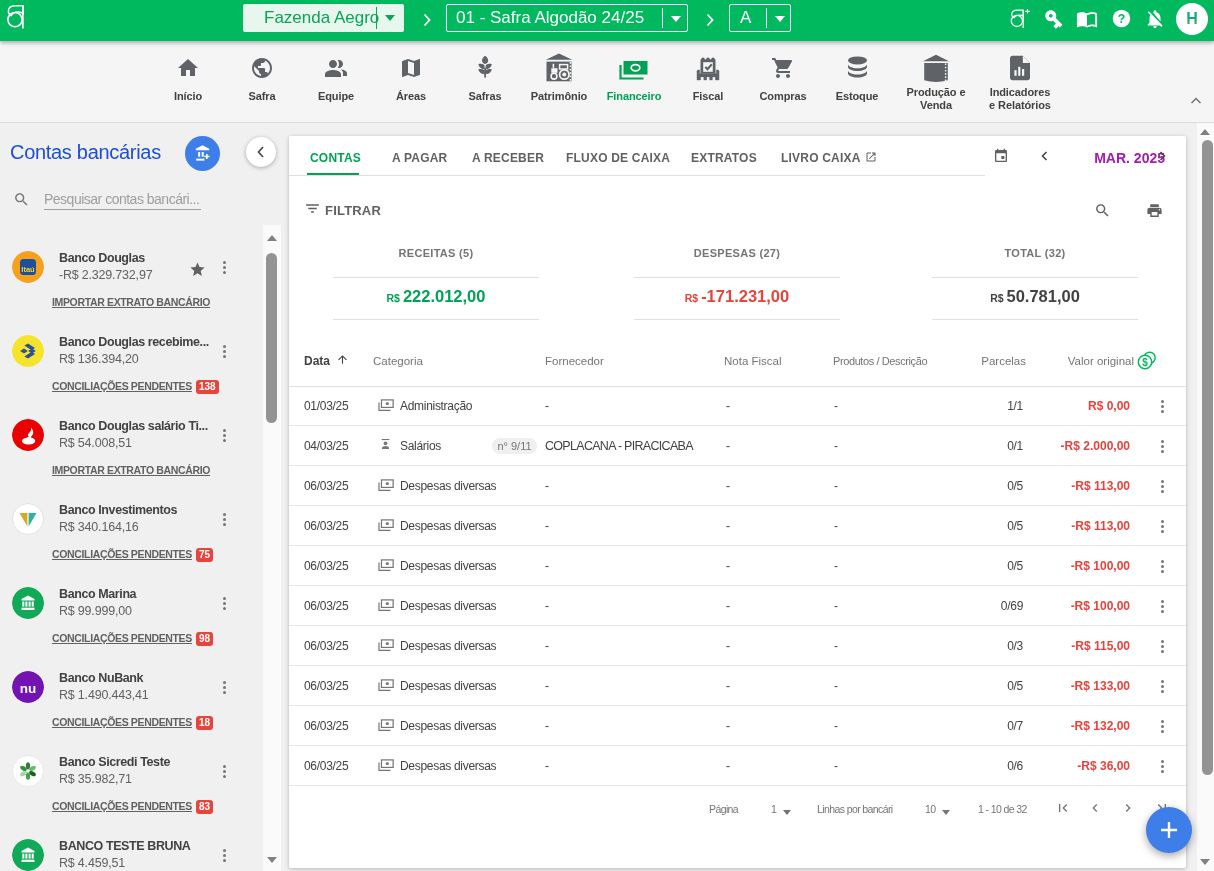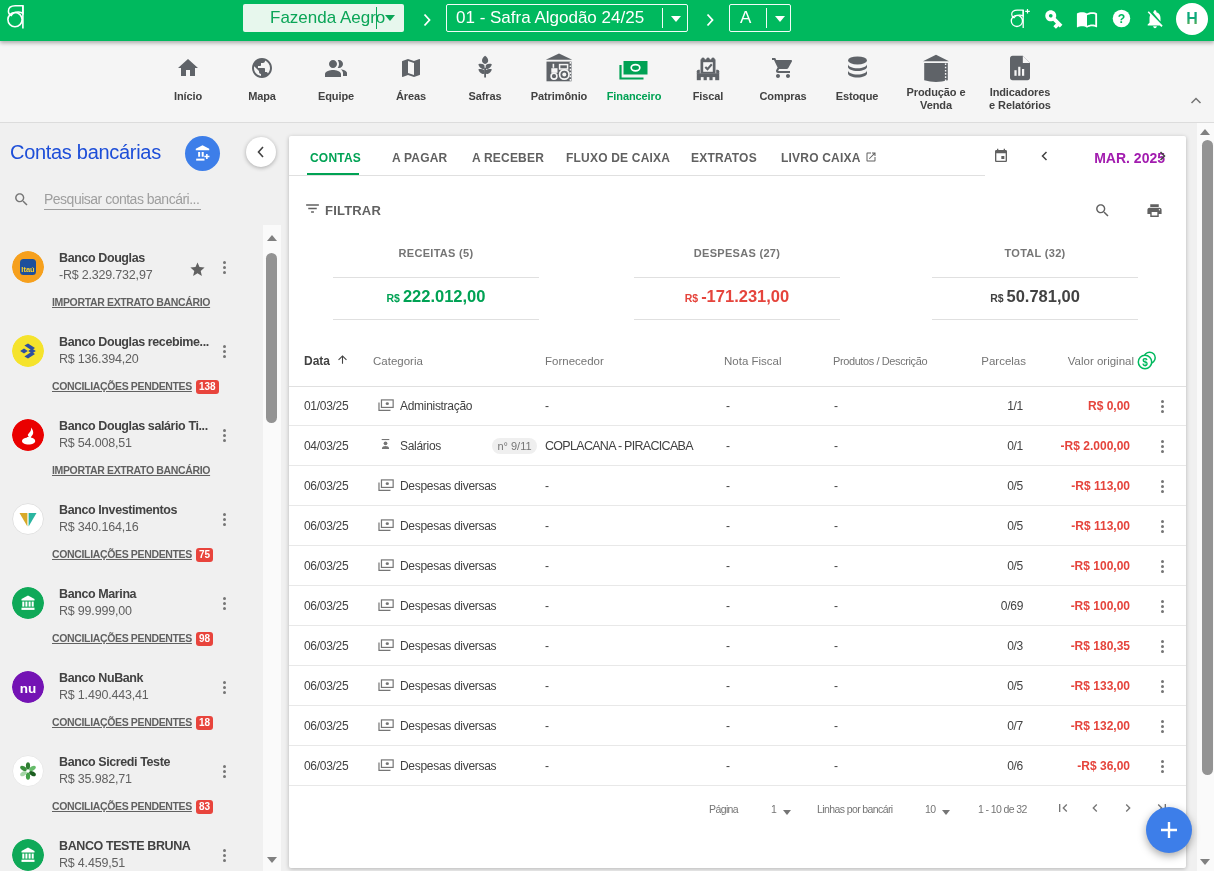--- a/index.html
+++ b/index.html
@@ -1,21 +1,21 @@
 <!DOCTYPE html>
 <html><head><meta charset="utf-8">
 <style>
 *{margin:0;padding:0;box-sizing:border-box;}
 html,body{width:1214px;height:871px;overflow:hidden;}
 body{font-family:"Liberation Sans",sans-serif;background:#f0f0f0;position:relative;}
 .abs{position:absolute;}
 
 #hdr{position:absolute;left:0;top:0;width:1214px;height:41px;background:#00b95e;box-shadow:0 2px 4px rgba(0,0,0,.3);z-index:30;}
 .chip1{position:absolute;left:243px;top:4px;width:161px;height:28px;background:#e7f7ed;border-radius:2px;display:flex;align-items:center;}
-.chip1 span{color:#0aa557;font-size:17px;padding-left:27px;}
+.chip1 span{color:#0aa557;font-size:17px;padding-left:21px;}
 .chipdiv{position:absolute;top:3px;bottom:3px;width:1px;}
 .chipb{position:absolute;top:4px;height:28px;border:1px solid rgba(255,255,255,.95);border-radius:2px;color:#fff;display:flex;align-items:center;}
 .caret{width:0;height:0;border-left:5px solid transparent;border-right:5px solid transparent;border-top:6px solid #fff;position:absolute;top:11px;}
 
 #nav{position:absolute;left:0;top:41px;width:1214px;height:82px;background:#f5f5f5;border-bottom:1px solid #dcdcdc;z-index:5;}
 .nitem{position:absolute;top:0;width:84px;text-align:center;color:#424242;}
 .nitem svg{position:absolute;top:15px;left:30px;}
 .nlabel{position:absolute;top:49px;width:100%;font-size:11px;font-weight:bold;letter-spacing:-.1px;line-height:13px;}
 .nlabel2{top:45px;}
 
@@ -107,21 +107,21 @@
 <div class="nitem" style="left:146px;">
       <svg style="position:absolute;left:30px;top:15px" width="24" height="24" viewBox="0 0 24 24">
         <path fill="#5f6368" d="M10 20v-6h4v6h5v-8h3L12 3 2 12h3v8z"></path>
       </svg>
       <div class="nlabel">Início</div>
     </div>
 <div class="nitem" style="left:220px;">
       <svg style="position:absolute;left:30px;top:15px" width="24" height="24" viewBox="0 0 24 24">
         <path fill="#5f6368" d="M12 2C6.48 2 2 6.48 2 12s4.48 10 10 10 10-4.48 10-10S17.52 2 12 2zm-1 17.93c-3.95-.49-7-3.85-7-7.93 0-.62.08-1.21.21-1.79L9 15v1c0 1.1.9 2 2 2v1.93zm6.9-2.54c-.26-.81-1-1.39-1.9-1.39h-1v-3c0-.55-.45-1-1-1H8v-2h2c.55 0 1-.45 1-1V7h2c1.1 0 2-.9 2-2v-.41c2.93 1.19 5 4.06 5 7.41 0 2.08-.8 3.97-2.1 5.39z"></path>
       </svg>
-      <div class="nlabel">Mapa</div>
+      <div class="nlabel">Safra</div>
     </div>
 <div class="nitem" style="left:294px;">
       <svg style="position:absolute;left:30px;top:15px" width="24" height="24" viewBox="0 0 24 24">
         <path fill="#5f6368" d="M16.67 13.13C18.04 14.06 19 15.32 19 17v3h4v-3c0-2.18-3.57-3.47-6.33-3.87zM15 12c2.21 0 4-1.79 4-4s-1.79-4-4-4c-.47 0-.91.1-1.33.24C14.5 5.27 15 6.58 15 8s-.5 2.73-1.33 3.76c.42.14.86.24 1.33.24zm-6 0c2.21 0 4-1.79 4-4s-1.79-4-4-4-4 1.79-4 4 1.79 4 4 4zm0 2c-2.67 0-8 1.34-8 4v3h16v-3c0-2.66-5.33-4-8-4z"></path>
       </svg>
       <div class="nlabel">Equipe</div>
     </div>
 <div class="nitem" style="left:369px;">
       <svg style="position:absolute;left:30px;top:15px" width="24" height="24" viewBox="0 0 24 24">
         <path fill="#5f6368" d="M20.5 3l-.16.03L15 5.1 9 3 3.36 4.9c-.21.07-.36.25-.36.48V20.5c0 .28.22.5.5.5l.16-.03L9 18.9l6 2.1 5.64-1.9c.21-.07.36-.25.36-.48V3.5c0-.28-.22-.5-.5-.5zM15 19l-6-2.11V5l6 2.11V19z"></path>
@@ -608,21 +608,21 @@
           <rect x="6.3" y="1.2" width="16.5" height="10.6" fill="none" stroke="#757575" stroke-width="1.7"></rect>
           <ellipse cx="14.5" cy="6.5" rx="2.3" ry="1.9" fill="#757575"></ellipse>
           <path d="M2.8 5 V16 H19" stroke="#757575" stroke-width="1.7" fill="none"></path>
         </g>
       </svg>
 <div class="rc" style="left:111px;">Despesas diversas</div>
 <div class="rc" style="left:256px;">-</div>
 <div class="rc" style="left:437px;">-</div>
 <div class="rc" style="left:545px;">-</div>
 <div class="rc" style="left:637px;width:97px;text-align:right;">0/3</div>
-<div class="rval" style="left:700px;width:141px;">-R$ 180,35</div>
+<div class="rval" style="left:700px;width:141px;">-R$ 115,00</div>
 <div class="abs" style="left:871px;top:12px;width:4px;">
         <div class="dot"></div>
         <div class="dot"></div>
         <div class="dot"></div>
       </div>
 </div>
 <div class="row" style="top:530px;">
 <div class="rc" style="left:15px;">06/03/25</div>
 <svg class="abs" style="left:88px;top:13px" width="17" height="15" viewBox="0 0 24 21">
         <g>

